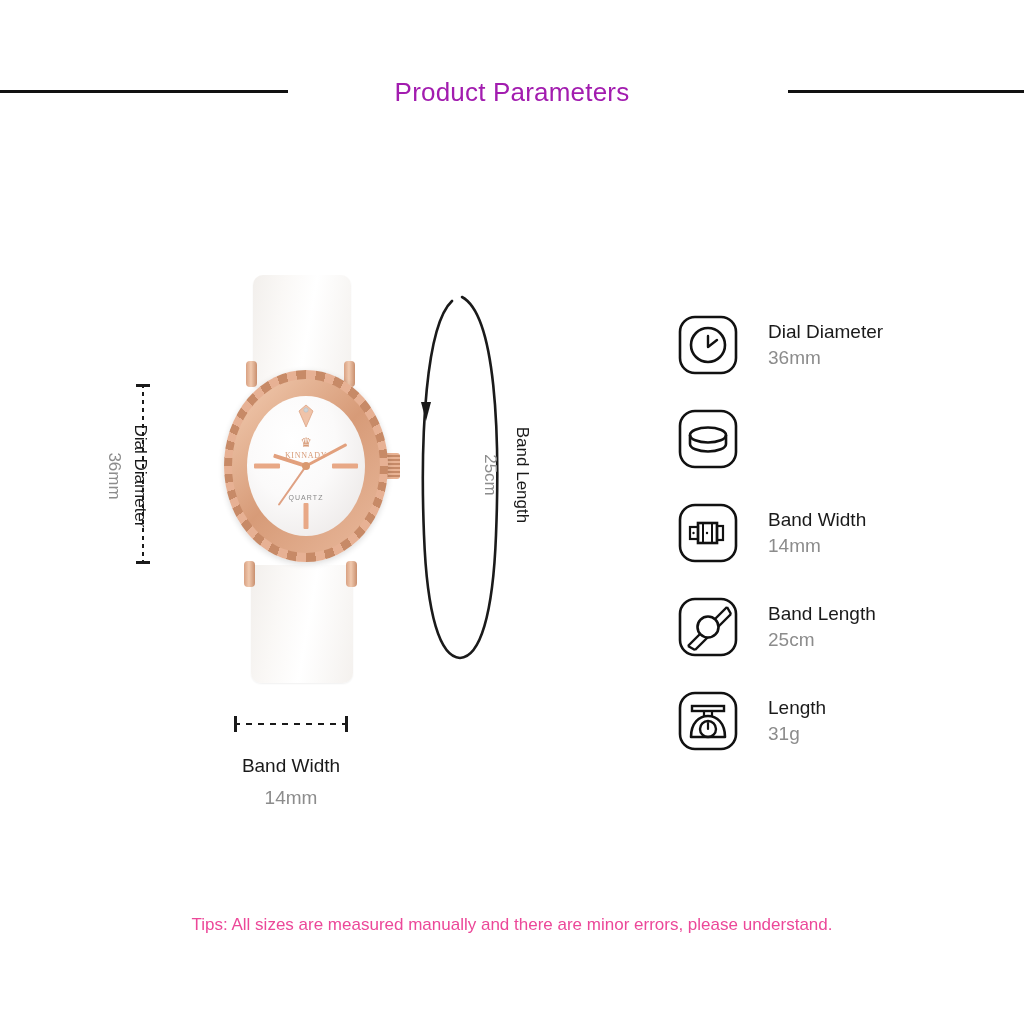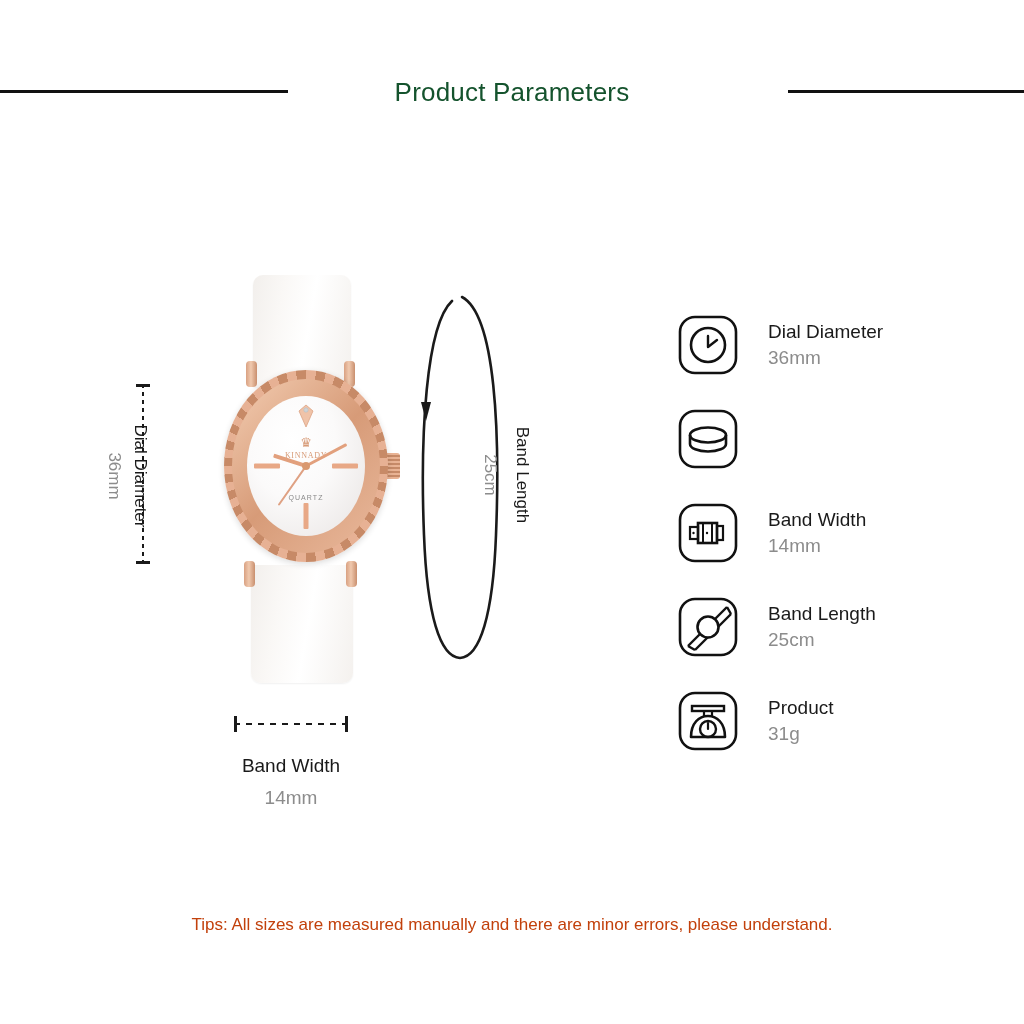--- a/index.html
+++ b/index.html
@@ -25,21 +25,21 @@
     position: absolute;
     height: 3px;
     background: #111111;
     top: 22px;
   }
   .rule-left  { left: 0px;   width: 288px; }
   .rule-right { right: 0px;  width: 236px; }
   .page-title {
     position: relative;
     font-size: 26px;
-    color: #14532d;
+    color: #a21caf;
     letter-spacing: 0.2px;
     font-weight: 400;
     white-space: nowrap;
   }
 
   
   .watch-area {
     position: absolute;
     left: 215px; top: 275px;
     width: 200px; height: 400px;
@@ -221,21 +221,21 @@
   .spec-text { margin-left: 24px; }
   .spec-label { font-size: 19px; color: #1a1a1a; line-height: 1.35; }
   .spec-value { font-size: 19px; color: #8c8c8c; line-height: 1.35; }
 
   
   .footer {
     position: absolute;
     left: 0; top: 915px; width: 1024px;
     text-align: center;
     font-size: 17px;
-    color: #c2410c;
+    color: #ec4899;
   }
 </style>
 </head>
 <body>
 
 <div class="page">
 
   <div class="header">
     <div class="rule rule-left"></div>
     <div class="rule rule-right"></div>
@@ -374,21 +374,21 @@
         <svg width="62" height="62" viewBox="0 0 62 62">
           <rect x="3" y="3" width="56" height="56" rx="15" fill="none" stroke="#111" stroke-width="2.6"></rect>
           <rect x="15" y="16" width="32" height="5" fill="none" stroke="#111" stroke-width="2.4"></rect>
           <path d="M27 21 L27 26 M35 21 L35 26" stroke="#111" stroke-width="2.2"></path>
           <path d="M14 47 C14 33, 22 26, 31 26 C40 26, 48 33, 48 47 Z" fill="none" stroke="#111" stroke-width="2.6" stroke-linejoin="round"></path>
           <circle cx="31" cy="39" r="8" fill="none" stroke="#111" stroke-width="2.4"></circle>
           <path d="M31 39 L31 33" stroke="#111" stroke-width="2.2" stroke-linecap="round"></path>
         </svg>
       </div>
       <div class="spec-text">
-        <div class="spec-label">Product</div>
+        <div class="spec-label">Length</div>
         <div class="spec-value">31g</div>
       </div>
     </div>
 
   </div>
 
   <div class="footer">Tips: All sizes are measured manually and there are minor errors, please understand.</div>
 
 </div>
 

